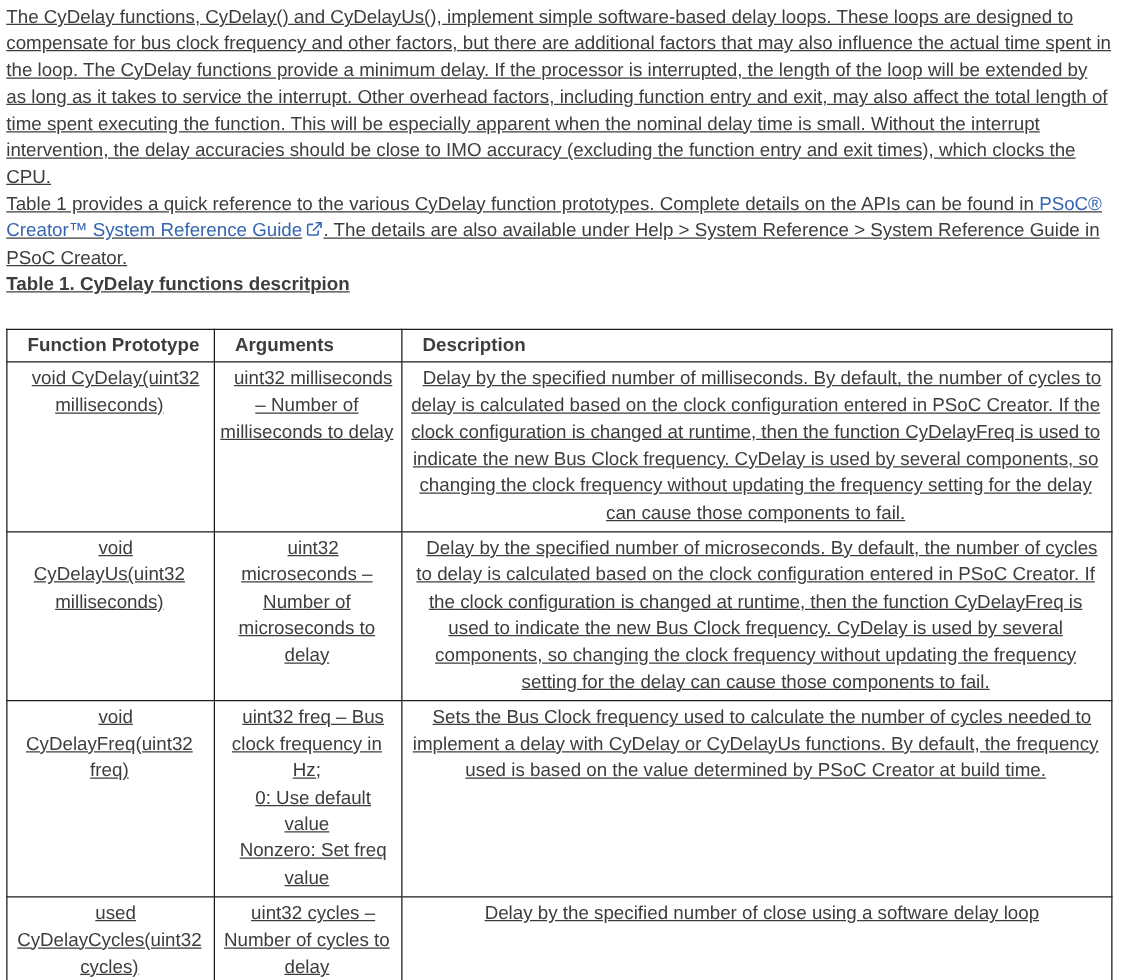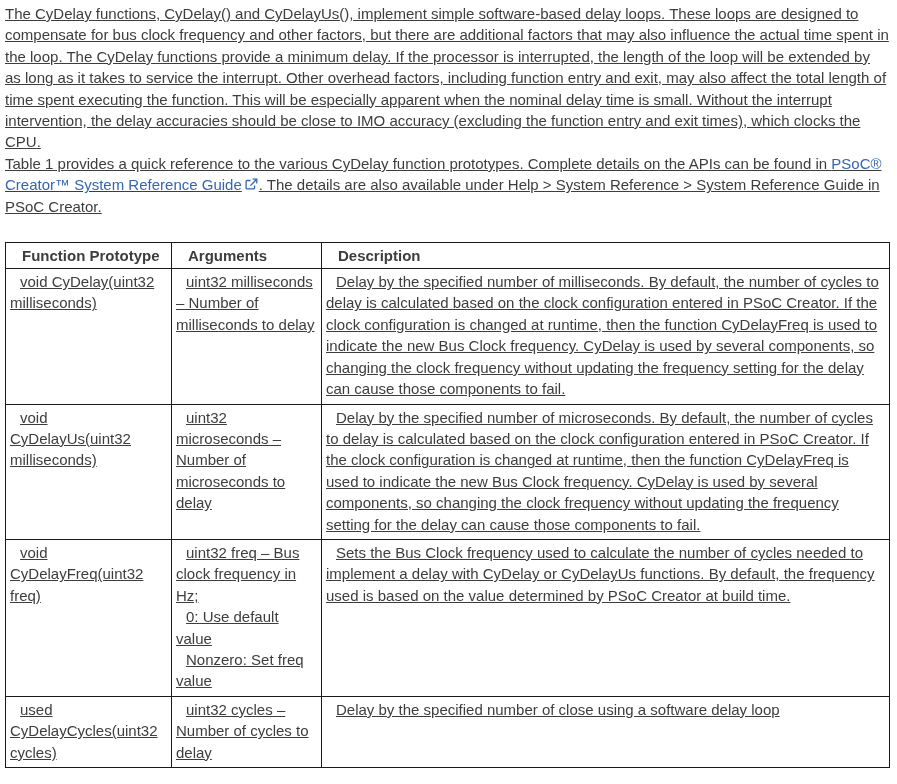--- a/index.html
+++ b/index.html
@@ -38,39 +38,40 @@
     vertical-align:top;
     word-wrap:break-word;
     margin-top:48px;
   }
   th{
     font-weight:bold;
     text-align:left;
     padding:2px 6px 2px 16px;
     line-height:21px;
   }
-  td{padding:2px 6px 4px 4px;}
+  td{padding:2px 6px 4px 4px;text-align:center;}
   td p.cp{text-indent:10px;}
   col.c1{width:166px;}
   col.c2{width:150px;}
   col.c3{width:568px;}
 </style>
 </head>
 <body>
 
 <div class="page">
 
   <p><span>The CyDelay functions, CyDelay() and CyDelayUs(), implement simple software-based delay loops. These loops are designed to compensate for bus clock frequency and other factors, but there are additional factors that may also influence the actual time spent in the loop. The CyDelay functions provide a minimum delay. If the processor is interrupted, the length of the loop will be extended by as long as it takes to service the interrupt. Other overhead factors, including function entry and exit, may also affect the total length of time spent executing the function. This will be especially apparent when the nominal delay time is small. Without the interrupt intervention, the delay accuracies should be close to IMO accuracy (excluding the function entry and exit times), which clocks the CPU.</span></p>
 
   <p><span>Table 1 provides a quick reference to the various CyDelay function prototypes. Complete details on the APIs can be found in </span><a href="#"><span>PSoC® Creator™ System Reference Guide</span><span class="ext-icon"><svg viewBox="0 0 14 14" fill="none" stroke="#3565b0" stroke-width="1.4">
             <path d="M6 2.7H2.2a1 1 0 0 0-1 1v7.1a1 1 0 0 0 1 1h7.1a1 1 0 0 0 1-1V8"></path>
             <path d="M5.8 8.2 12.3 1.7"></path>
             <path d="M8.2 1.3h4.5v4.5"></path>
           </svg></span></a><span>. The details are also available under Help &gt; System Reference &gt; System Reference Guide in PSoC Creator.</span></p>
 
+  <p class="caption">Table 1. CyDelay functions descritpion</p>
 
   <table>
     <colgroup>
       <col class="c1">
         <col class="c2">
         <col class="c3">
     </colgroup>
     <thead>
       <tr>
         <th>Function Prototype</th>

